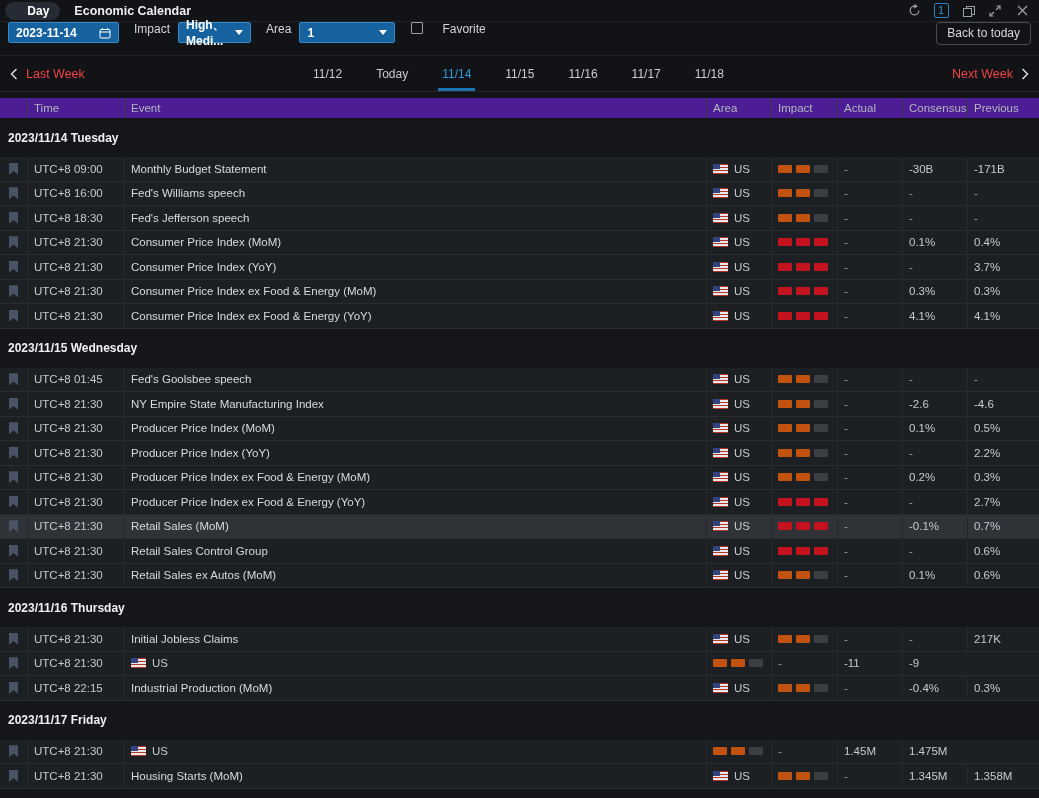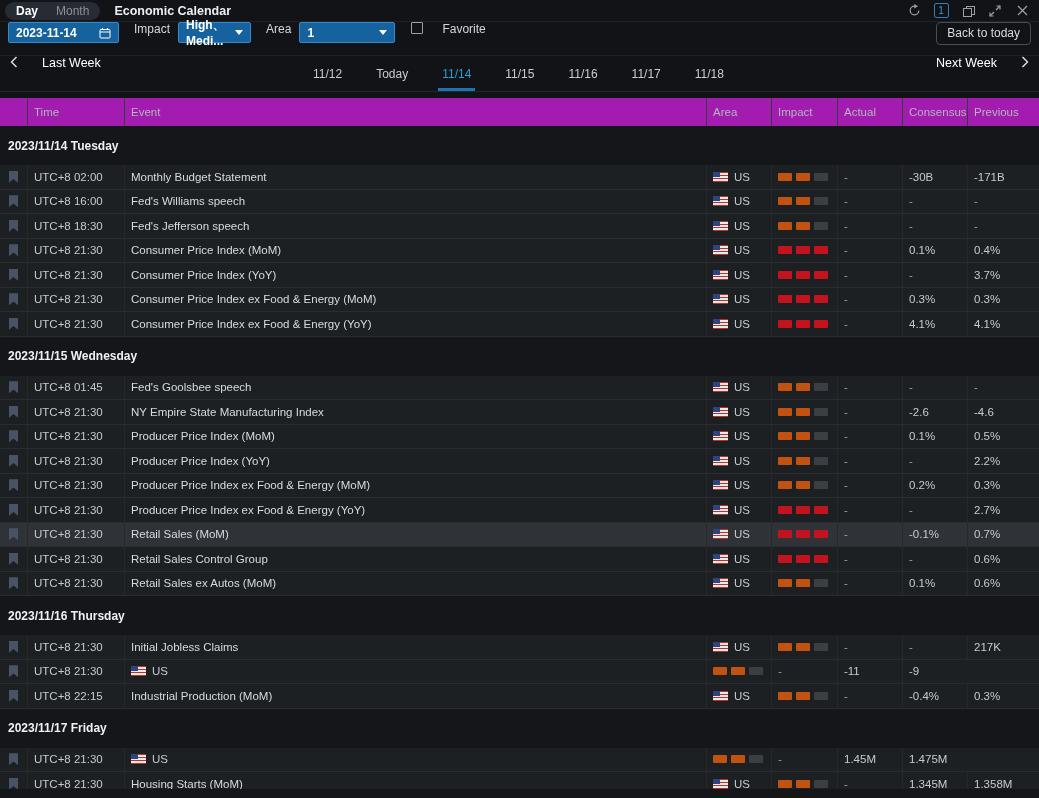--- a/index.html
+++ b/index.html
@@ -6,22 +6,22 @@
   html,body { background:#0c0e11; }
   .app {
     width:1039px; height:798px; position:relative; overflow:hidden;
     background:#111317; color:#dfe1e4;
     font-family:"Liberation Sans", sans-serif; font-size:12px;
   }
 
   
   .titlebar { height:22px; display:flex; align-items:center; padding:0 8px 0 5px;
     border-bottom:1px solid #1e2126; }
-  .pill { display:flex; align-items:flex-start; background:#272b33; border-radius:10px;
-    height:18px; padding:0 2px; }
+  .pill { display:flex; align-items:flex-end; background:#272b33; border-radius:10px;
+    height:18px; padding:0 2px;flex-direction:column; }
   .pill-item { padding:0 9px; color:#8b9097; font-size:12px; line-height:18px; cursor:default; }
   .pill-item.active { color:#ffffff; font-weight:bold; }
   .app-title { margin-left:14px; font-weight:bold; color:#eceef1; font-size:12.5px; }
   .tb-spacer { flex:1; }
   .winctl { display:flex; align-items:center; gap:9px; }
   .winbtn { width:18px; height:18px; display:flex; align-items:center; justify-content:center; }
   .one-box { width:15px; height:15px; border:1px solid #2f7fb8; border-radius:2px;
     color:#3f97d3; font-size:10px; display:flex; align-items:center; justify-content:center; }
   .restore-ic { width:10px; height:10px; position:relative; }
   .restore-ic::before { content:''; position:absolute; left:2.5px; top:0; width:7px; height:7px;
@@ -44,30 +44,30 @@
   .checkbox { width:12px; height:12px; border:1px solid #9aa0a6; border-radius:1px;
     margin-left:16px; background:transparent; cursor:pointer; }
   .cb-label { margin-left:19px; color:#d4d6da; }
   .back-btn { border:1px solid #4a4e54; background:transparent; color:#d9dbde;
     font-size:12px; padding:3px 10px 4px; border-radius:4px; cursor:pointer;
     font-family:"Liberation Sans", sans-serif; }
 
   
   .weeknav { height:36px; display:flex; align-items:stretch; padding:0 10px;
     border-bottom:1px solid #24272b; }
-  .wn-side { display:flex; gap:24px; color:#ffffff; font-size:12.5px; cursor:pointer; }
+  .wn-side { display:flex; align-items:center; gap:8px; color:#ef4444; font-size:12.5px; cursor:pointer; }
   .wn-days { flex:1; display:flex; align-items:stretch; justify-content:center; gap:14px; }
   .wn-day { display:flex; align-items:center; padding:0 10px; color:#c9ccd1; position:relative; cursor:pointer; }
   .wn-day.active { color:#2f9bd6; }
   .wn-day.active::after { content:''; position:absolute; left:6px; right:6px; bottom:0;
     height:3px; background:#1b74b4; }
 
   
   .thead { display:grid; grid-template-columns:28px 97px 582px 65px 66px 65px 65px 1fr;
-    height:28px; background:#a21caf; margin-top:6px; }
+    height:20px; background:#4c1d95; margin-top:6px; }
   .th { display:flex; align-items:center; padding-left:6px; color:#b3b7bd; font-size:11.5px;
     border-right:1px solid #383b40; }
   .th:last-child { border-right:none; }
   .section-header { height:39px; display:flex; align-items:center; padding-left:8px;
     background:#151619; color:#eef0f2; font-weight:bold; font-size:12px;text-align:center; }
   .row { display:grid; grid-template-columns:28px 97px 582px 65px 66px 65px 65px 1fr;
     height:24.5px; background:#1d2023; border-bottom:1px solid #2a2c30; cursor:pointer; }
   .row.hl { background:#2f3237; }
   .cell { display:flex; align-items:center; padding-left:6px; color:#c6c9ce; font-size:11.5px;
     border-right:1px solid #26282c; overflow:hidden; white-space:nowrap; }
@@ -191,21 +191,21 @@
       <div class="th">Consensus</div>
       <div class="th">Previous</div>
     </div>
 
   <div>
       <div class="section-header">2023/11/14 Tuesday</div>
       <div class="row">
         <div class="cell c-bm">
           <span class="bookmark-icon"></span>
         </div>
-        <div class="cell c-time">UTC+8 02:00</div>
+        <div class="cell c-time">UTC+8 09:00</div>
         <div class="cell c-event">Monthly Budget Statement</div>
         <div class="cell c-area">
           <span class="us-flag"></span>
           <span>US</span>
         </div>
         <div class="cell c-impact">
           <span class="bars">
             <span class="bar med"></span>
             <span class="bar med"></span>
             <span class="bar"></span>

